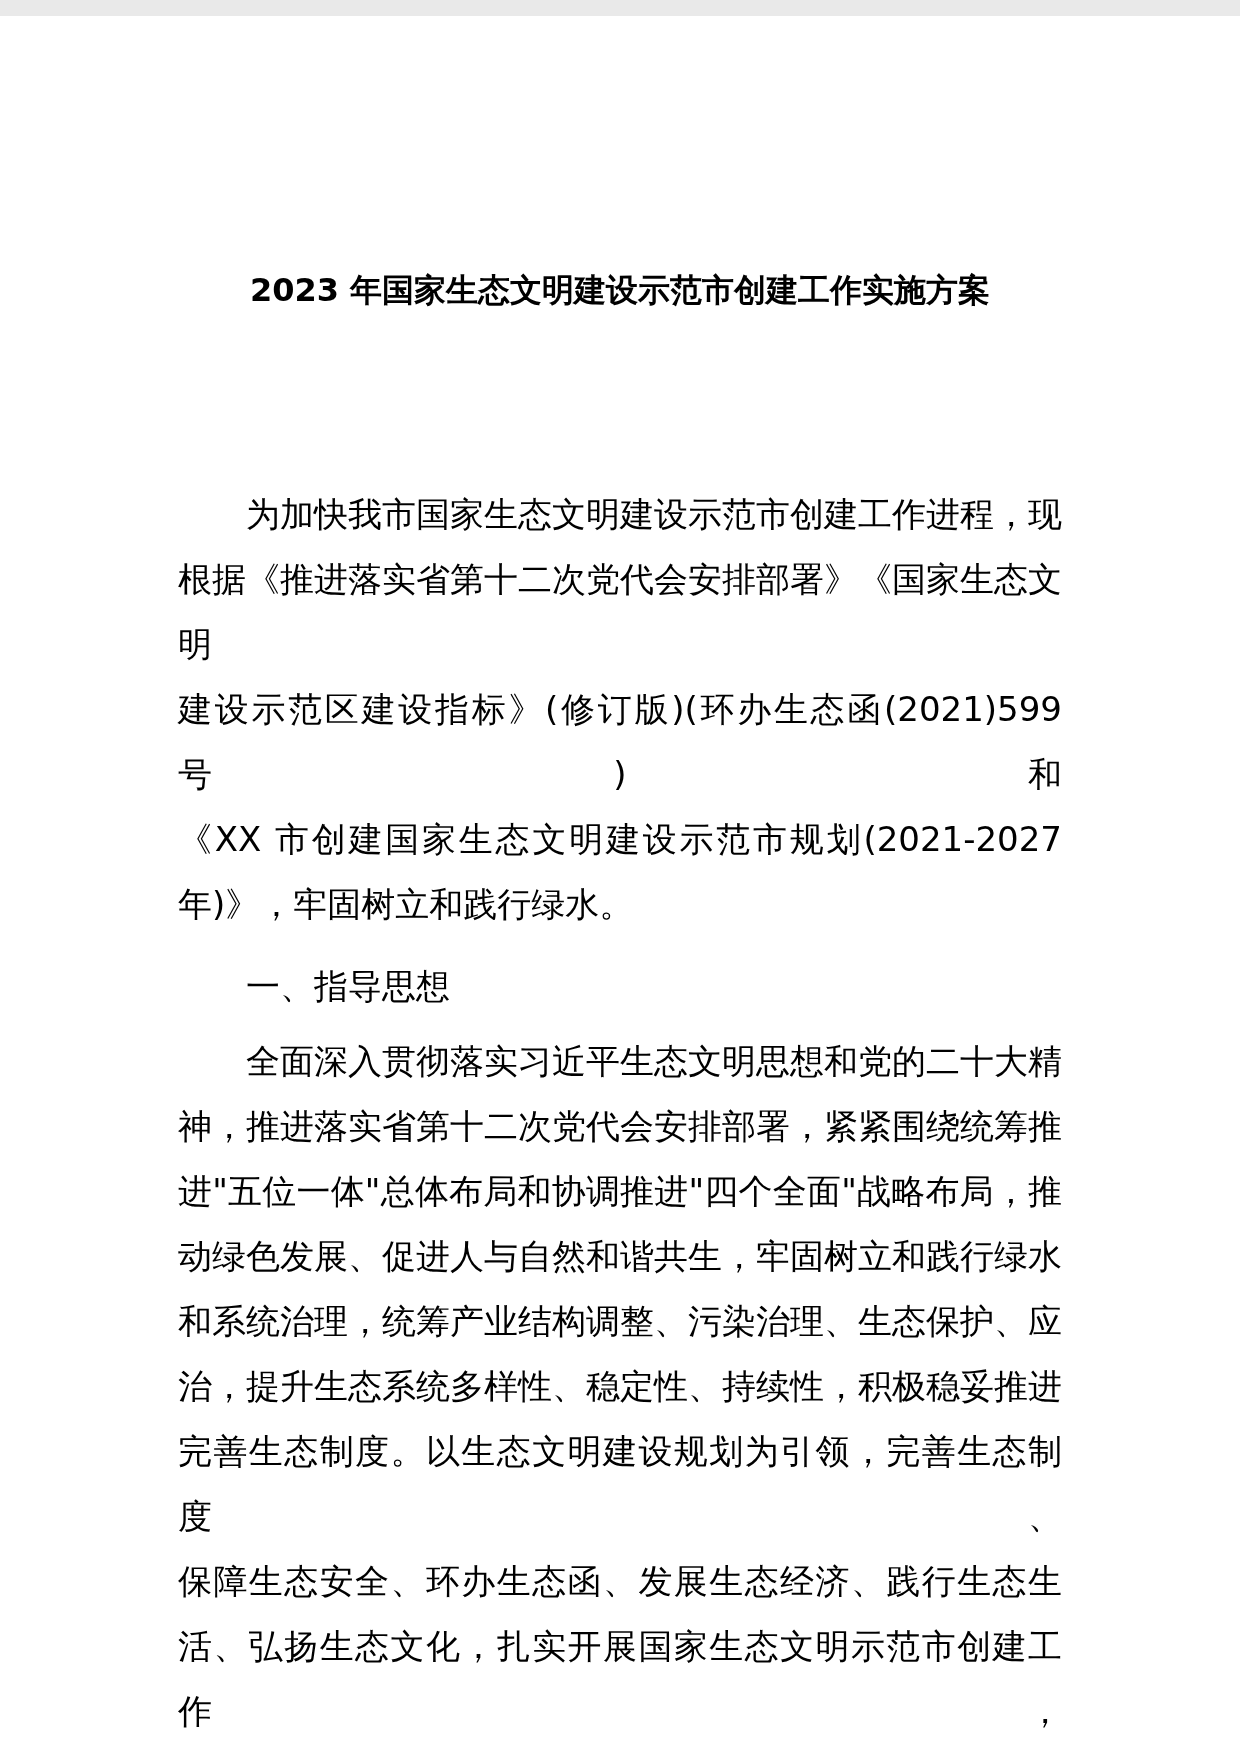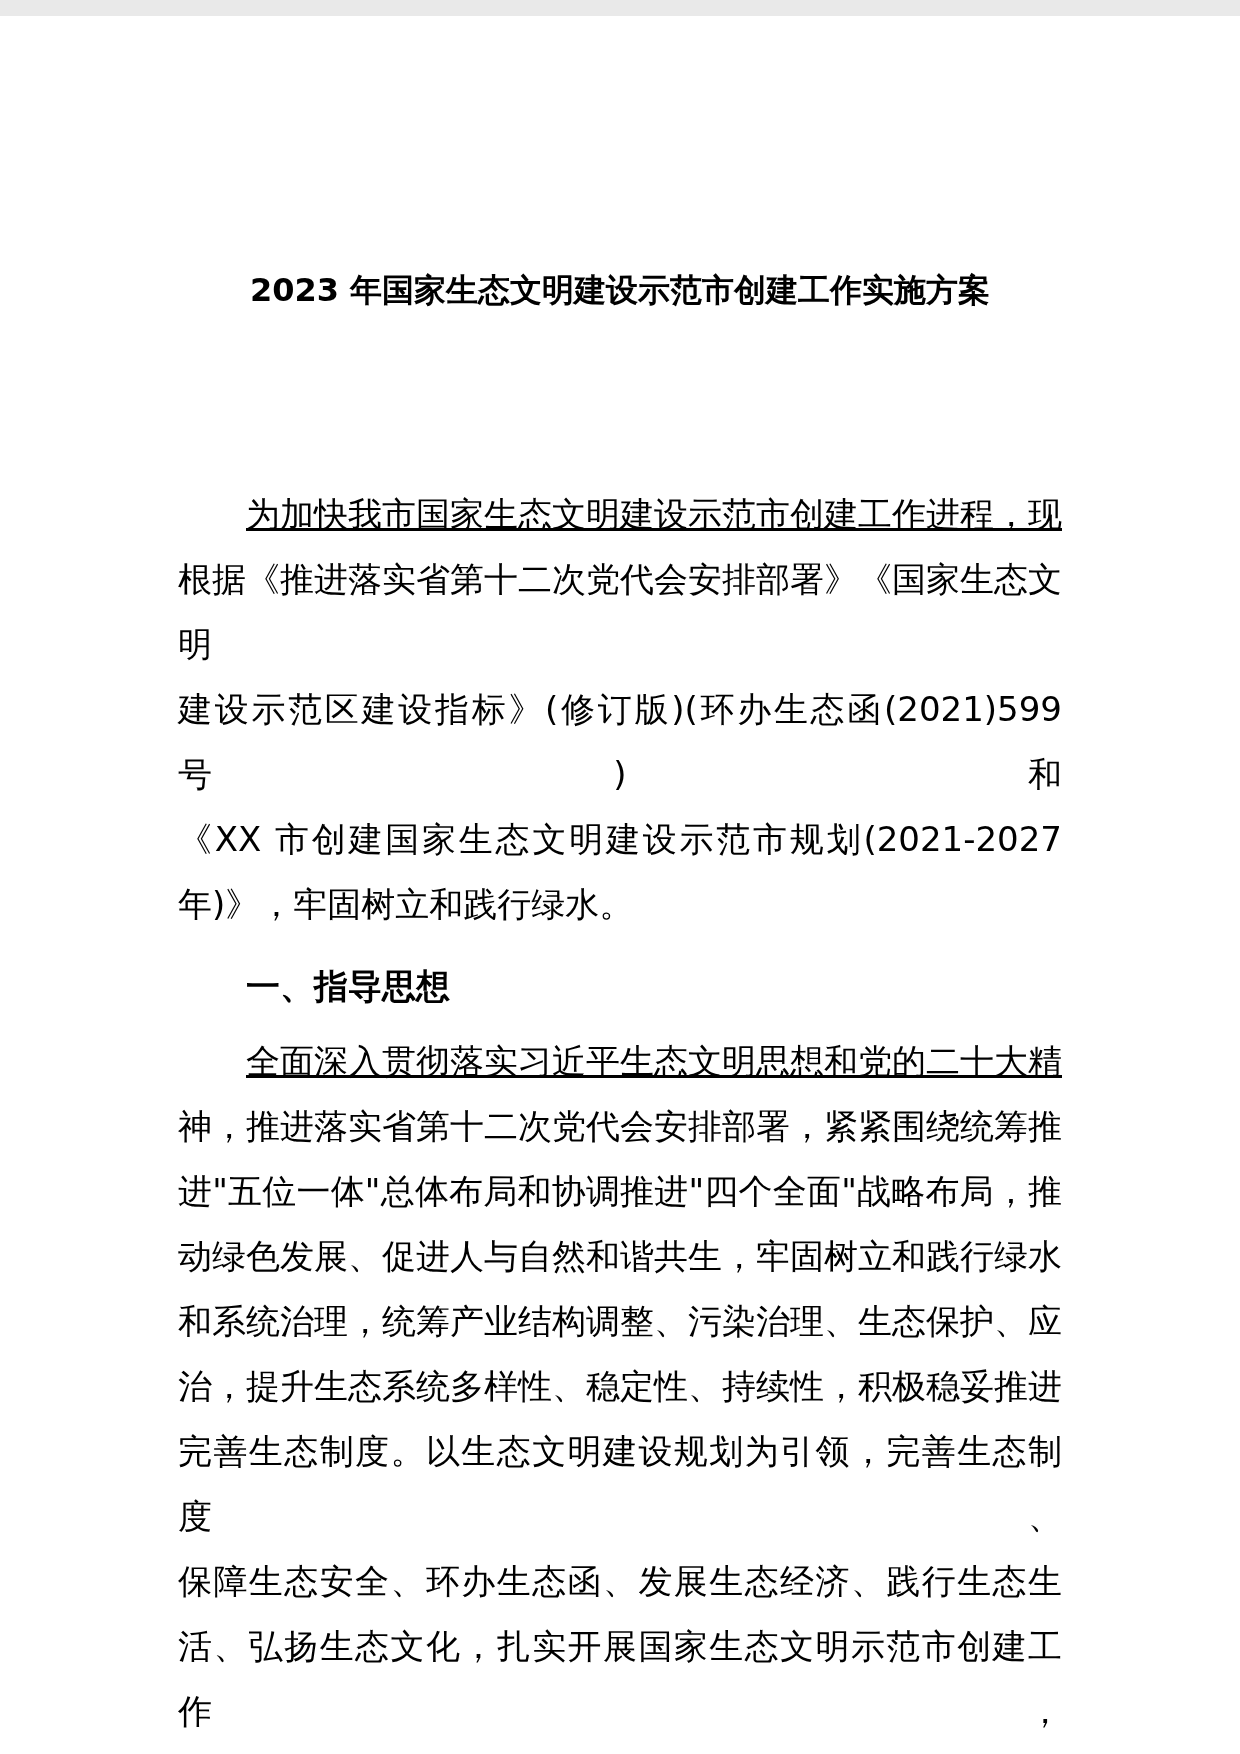--- a/index.html
+++ b/index.html
@@ -34,29 +34,28 @@
   }
   .line {
     font-size: 34px;
     line-height: 65px;
     text-align: justify;
     text-align-last: justify;
     text-justify: inter-character;
   }
   .line.indent {
     text-indent: 2em;
-    text-decoration: underline;
   }
   .line.align-left {
     text-align-last: left;
   }
   .section-heading {
     font-size: 34px;
     line-height: 65px;
-    font-weight: bold;
+    font-weight: normal;
     text-indent: 2em;
     margin: 17px 0 10px 0;
   }
 </style>
 </head>
 <body>
 
 <div class="page">
 
   <h1 class="doc-title">2023 年国家生态文明建设示范市创建工作实施方案</h1>

